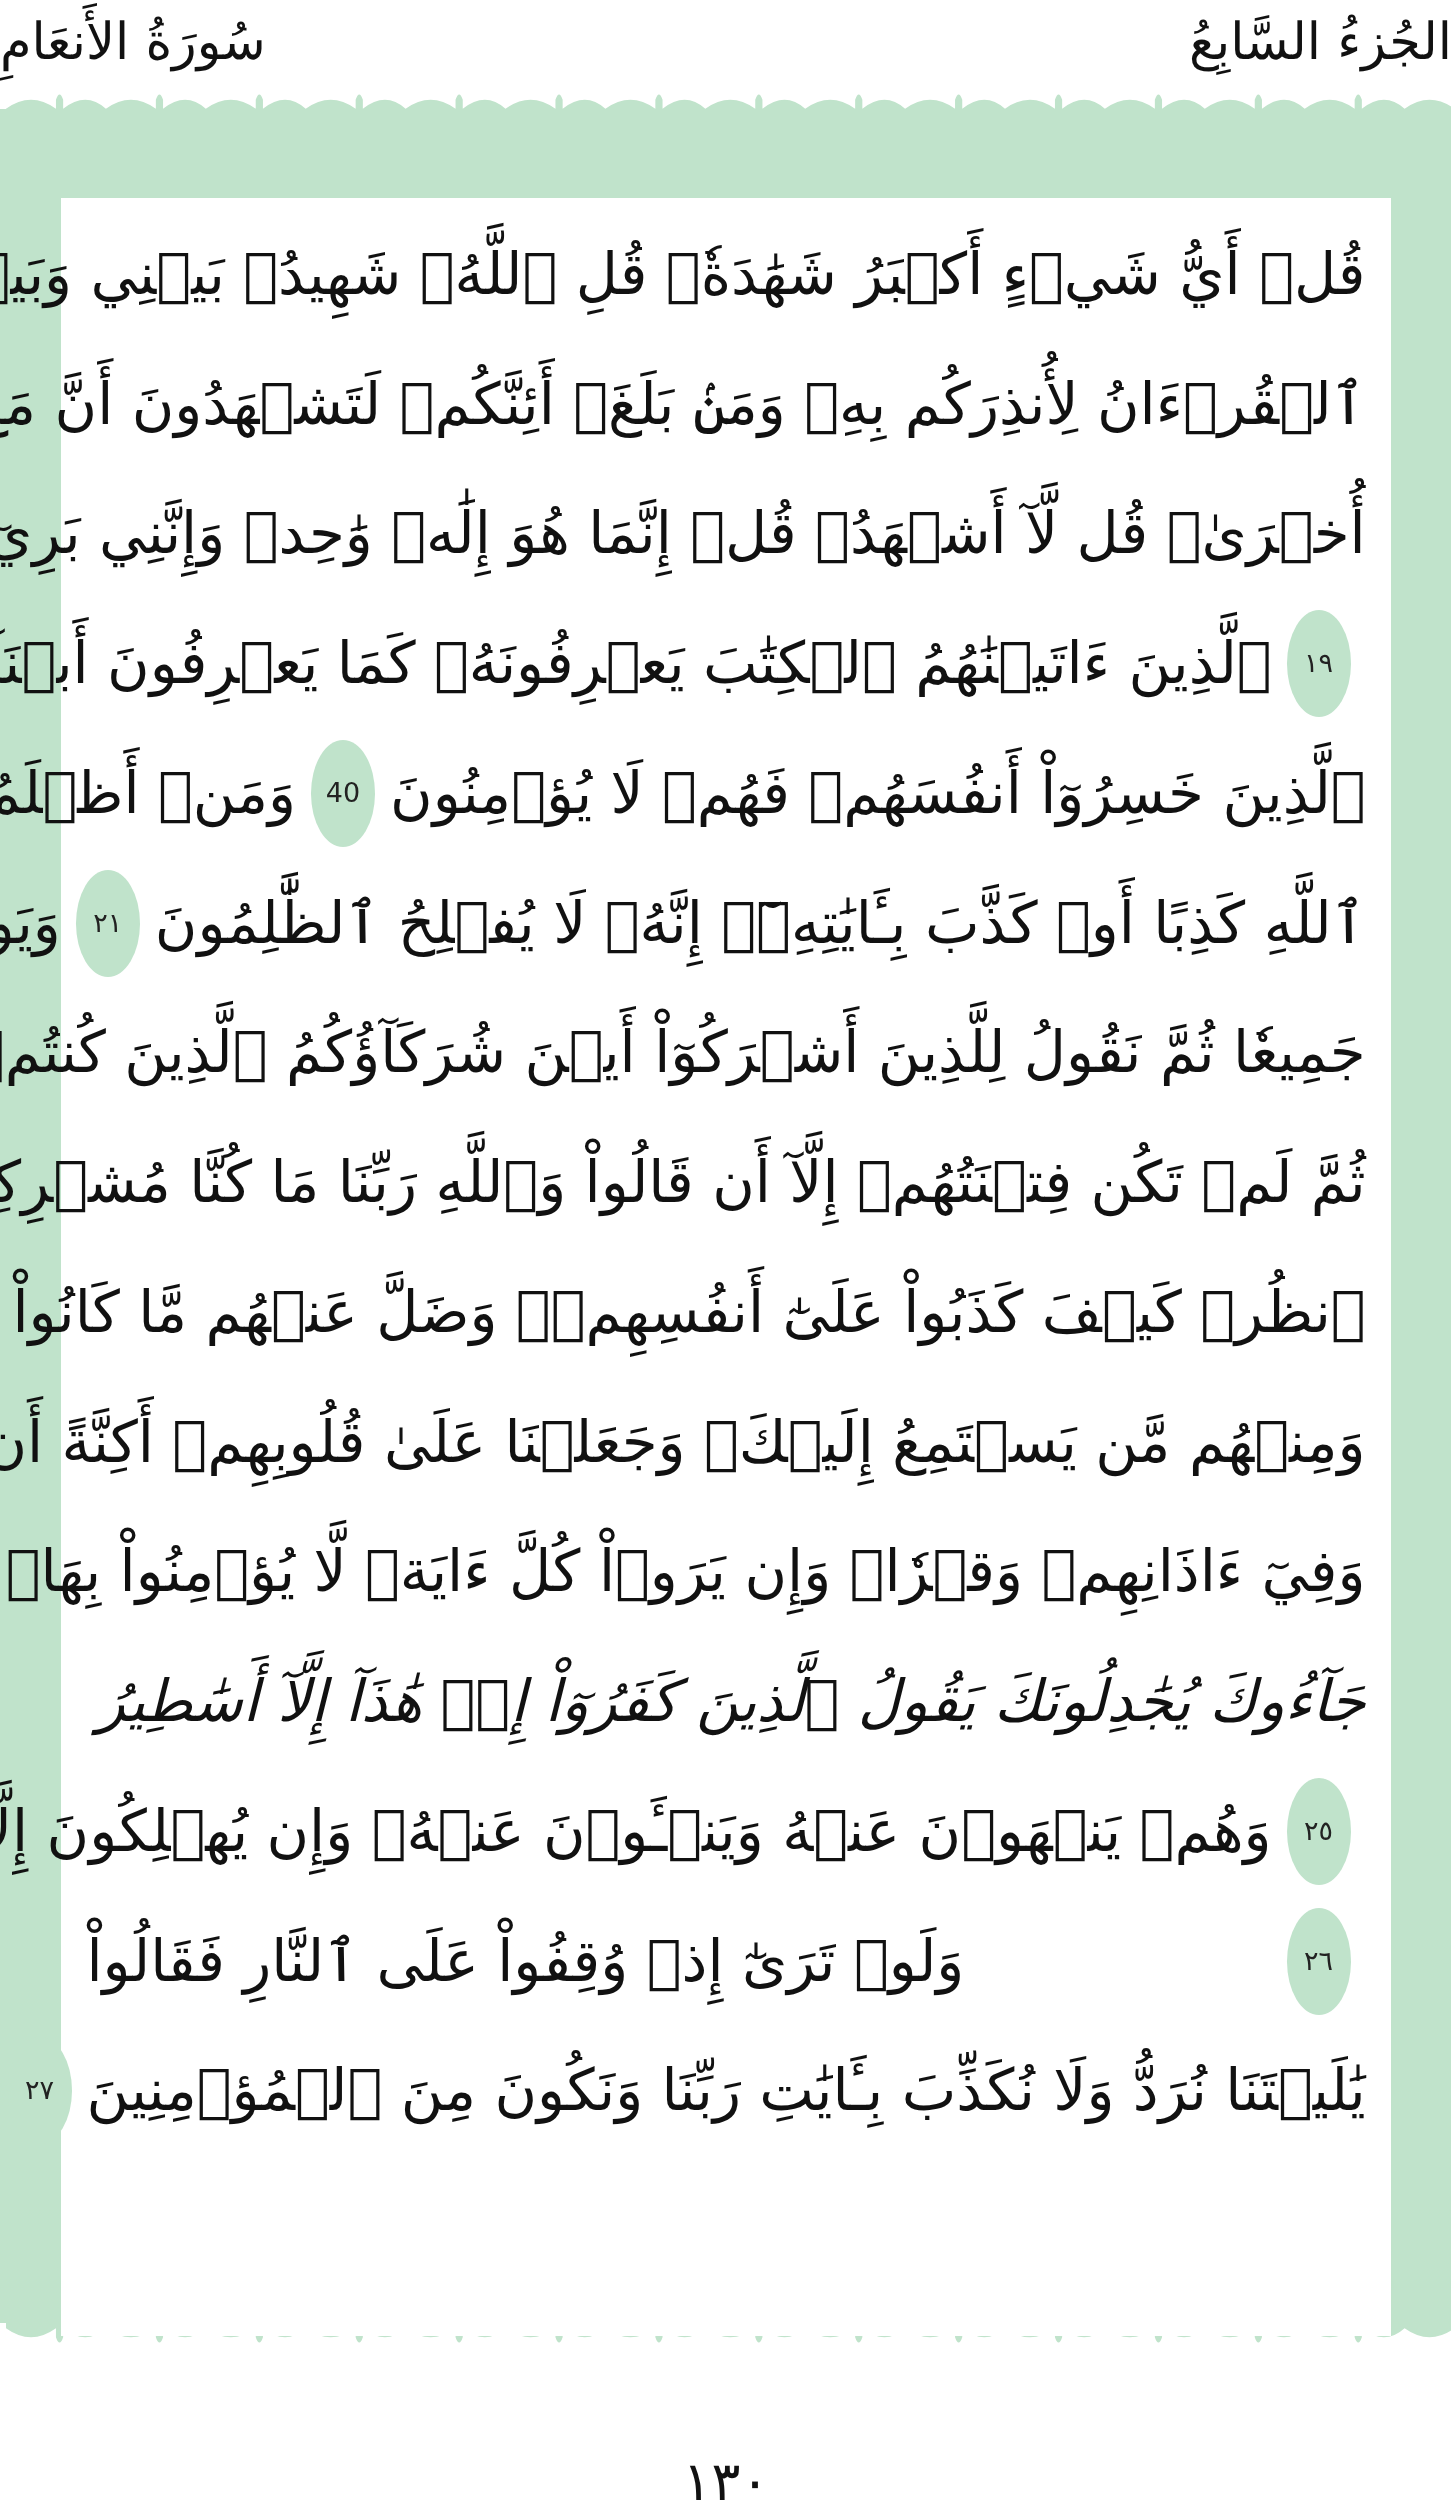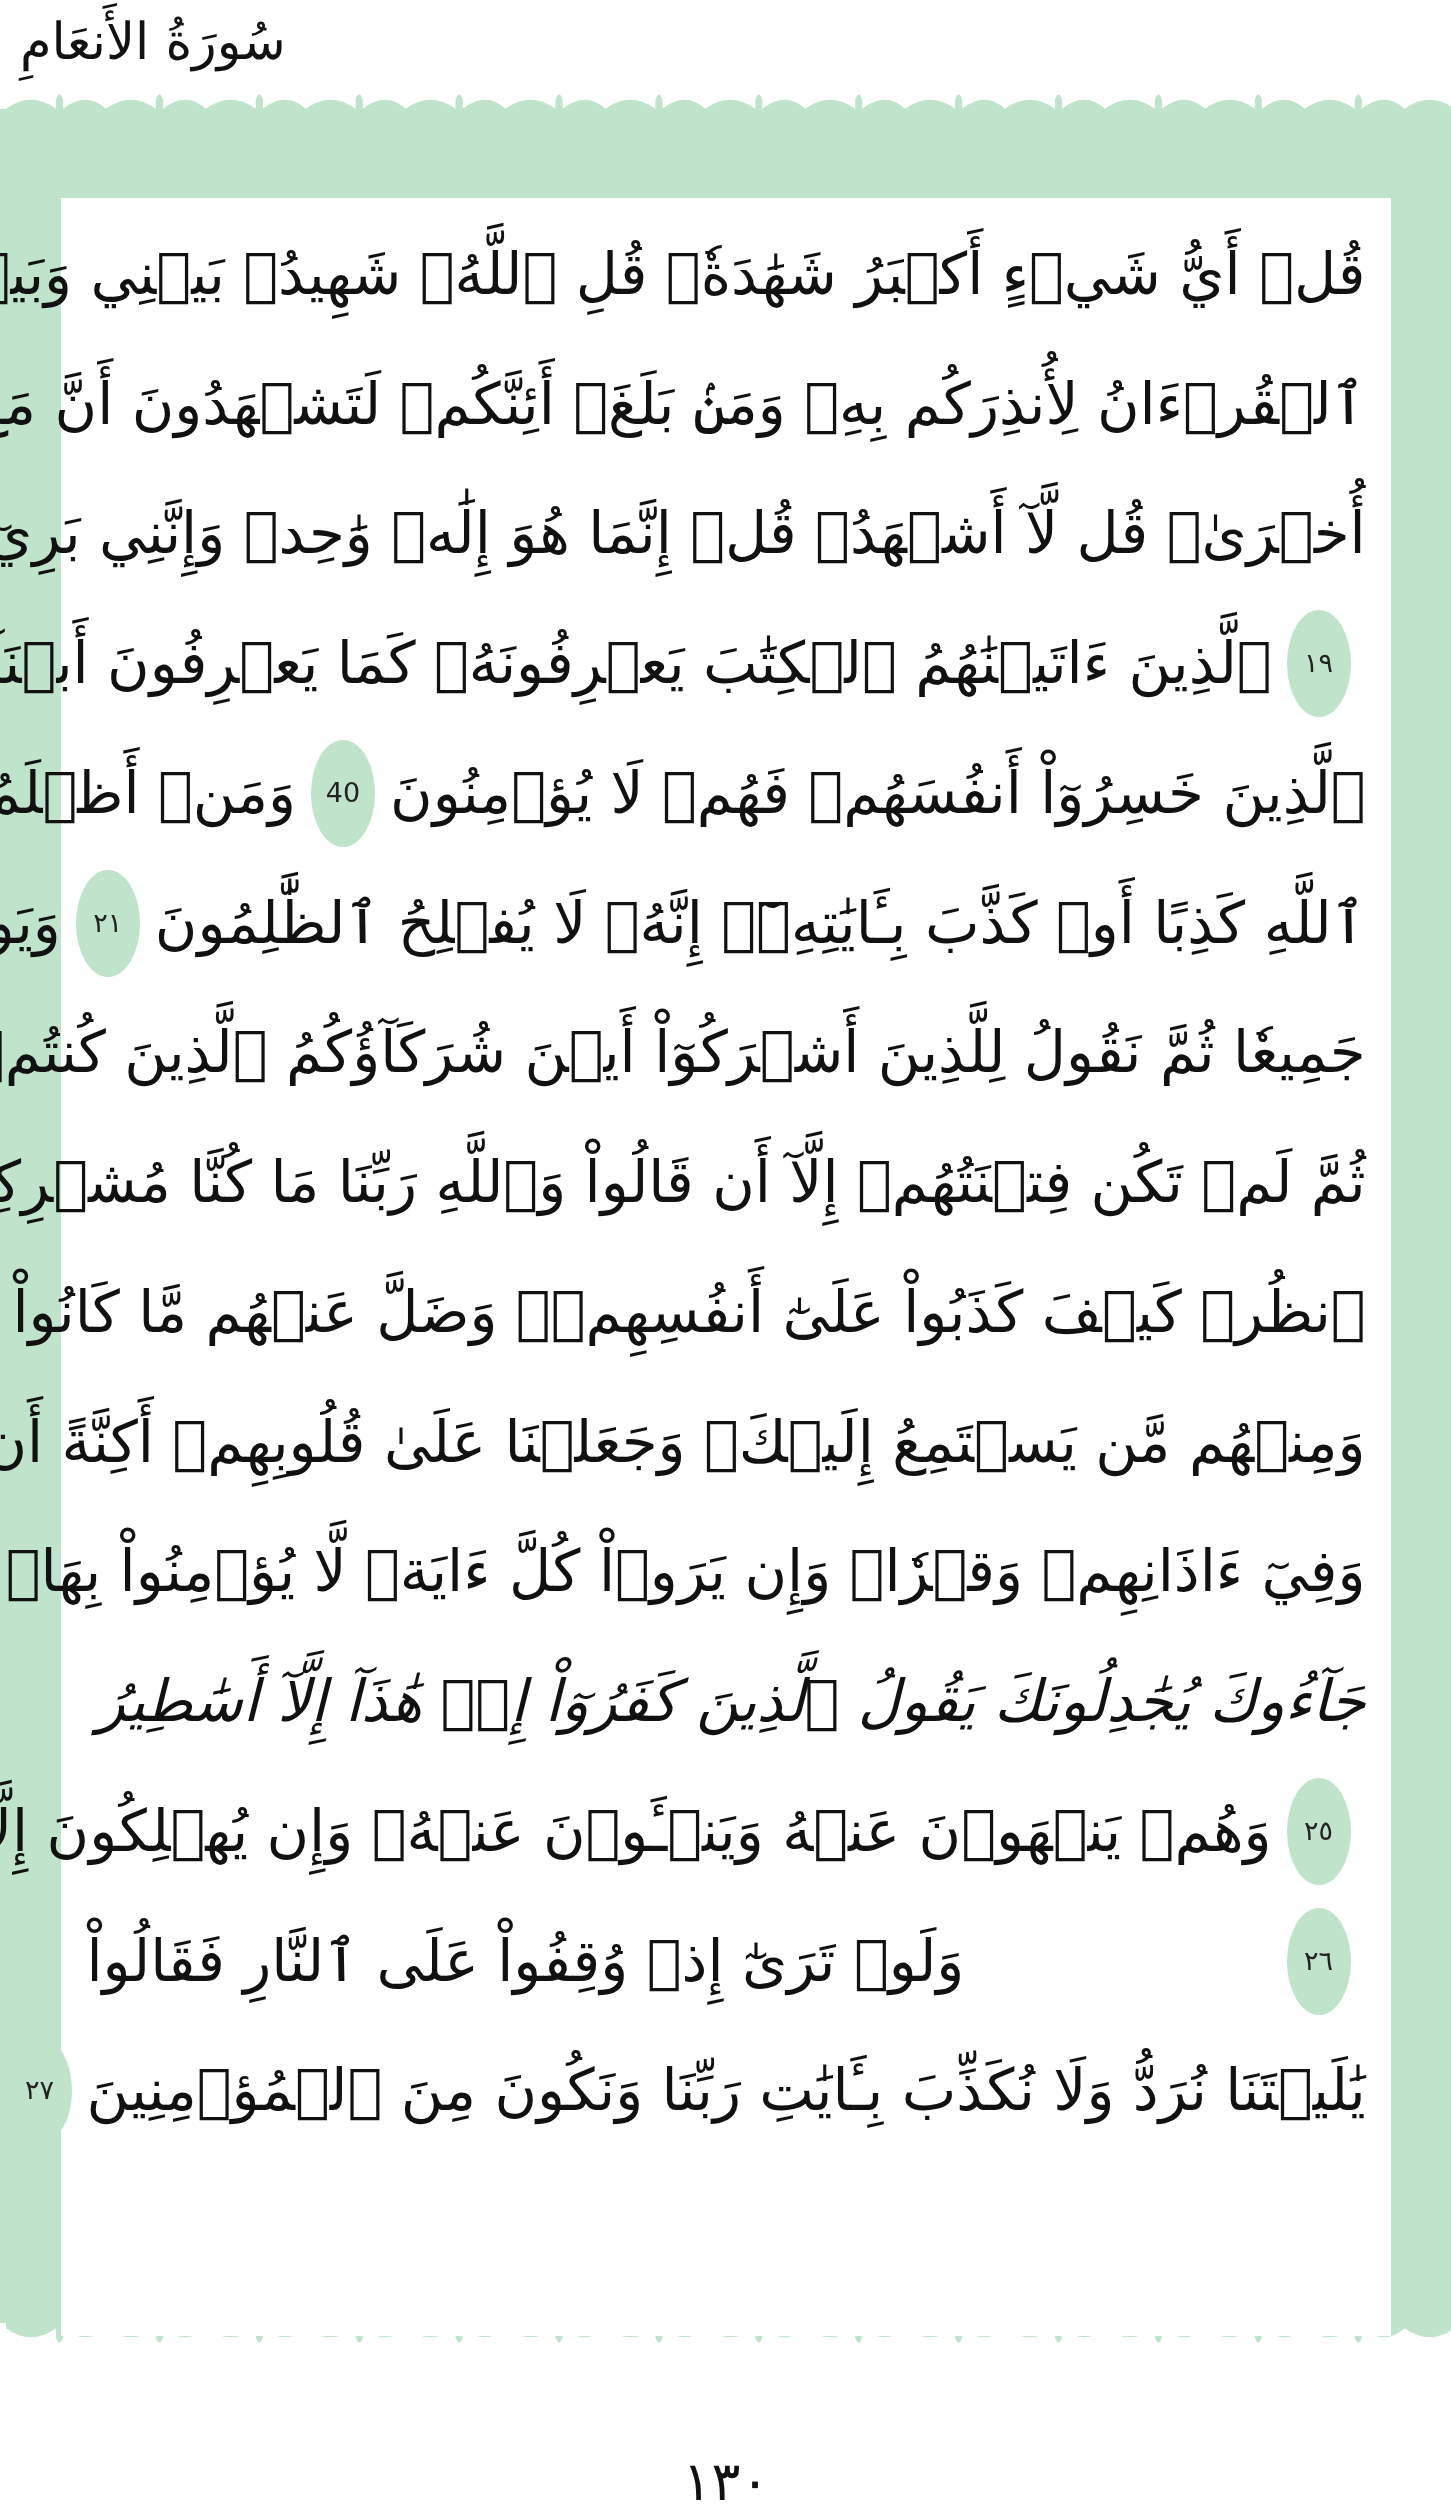--- a/index.html
+++ b/index.html
@@ -3,21 +3,21 @@
 <meta charset="utf-8">
 <style>
   html, body { margin:0; padding:0; }
   body {
     width:1452px; height:2512px; background:#ffffff; position:relative; overflow:hidden;
     font-family:"DejaVu Sans", sans-serif; color:#111;
   }
   .header { position:absolute; top:0; left:0; width:1452px; height:91px; }
   .hdr-text {
     position:absolute; top:5.4px; font-family:"DejaVu Serif", serif;
-    font-size:51px; line-height:73px; color:#111; direction:rtl;margin-left:20px;
+    font-size:51px; line-height:73px; color:#111; direction:rtl;
   }
   .hdr-left { left:0px; }
   .hdr-right { right:0px; }
 
   .frame {
     position:absolute; left:0; top:109px; width:1452px; height:2214px; background:#c0e3cb;
   }
   .scallop {
     position:absolute; left:0; width:1452px; height:36px; overflow:hidden;
   }
@@ -48,20 +48,21 @@
   .page-number {
     position:absolute; left:0; width:1452px; top:2450px; text-align:center;
     font-size:54px; font-family:Liberation Sans, sans-serif; color:#111; line-height:63px;
   }
 </style>
 </head>
 <body>
 
 <div class="header">
   <div class="hdr-text hdr-left">سُورَةُ الأَنعَامِ</div>
+  <div class="hdr-text hdr-right">الجُزءُ السَّابِعُ</div>
 </div>
 
 <svg class="scallop top" width="1452" height="36" viewBox="0 0 1600 40">
   <path id="scal" fill="#c0e3cb" d="M0 40 L0 22 Q 27.75 2 55.5 22 L 55.5 12 Q 59.5 0 63.5 12 L 63.5 22 Q 88.80000000000001 2 111 22 Q 138.75 2 166.5 22 L 166.5 12 Q 170.5 0 174.5 12 L 174.5 22 Q 199.8 2 222 22 Q 249.75 2 277.5 22 L 277.5 12 Q 281.5 0 285.5 12 L 285.5 22 Q 310.8 2 333 22 Q 360.75 2 388.5 22 L 388.5 12 Q 392.5 0 396.5 12 L 396.5 22 Q 421.8 2 444 22 Q 471.75 2 499.5 22 L 499.5 12 Q 503.5 0 507.5 12 L 507.5 22 Q 532.8 2 555 22 Q 582.75 2 610.5 22 L 610.5 12 Q 614.5 0 618.5 12 L 618.5 22 Q 643.8 2 666 22 Q 693.75 2 721.5 22 L 721.5 12 Q 725.5 0 729.5 12 L 729.5 22 Q 754.8 2 777 22 Q 804.75 2 832.5 22 L 832.5 12 Q 836.5 0 840.5 12 L 840.5 22 Q 865.8 2 888 22 Q 915.75 2 943.5 22 L 943.5 12 Q 947.5 0 951.5 12 L 951.5 22 Q 976.8 2 999 22 Q 1026.75 2 1054.5 22 L 1054.5 12 Q 1058.5 0 1062.5 12 L 1062.5 22 Q 1087.8 2 1110 22 Q 1137.75 2 1165.5 22 L 1165.5 12 Q 1169.5 0 1173.5 12 L 1173.5 22 Q 1198.8 2 1221 22 Q 1248.75 2 1276.5 22 L 1276.5 12 Q 1280.5 0 1284.5 12 L 1284.5 22 Q 1309.8 2 1332 22 Q 1359.75 2 1387.5 22 L 1387.5 12 Q 1391.5 0 1395.5 12 L 1395.5 22 Q 1420.8 2 1443 22 Q 1470.75 2 1498.5 22 L 1498.5 12 Q 1502.5 0 1506.5 12 L 1506.5 22 Q 1531.8 2 1554 22 Q 1581.75 2 1609.5 22 L 1609.5 12 Q 1613.5 0 1617.5 12 L 1617.5 22 Q 1642.8 2 1665 22 L 1650 40 Z"></path>
 </svg>
 <div class="frame"></div>
 <svg class="scallop bottom" width="1452" height="36" viewBox="0 0 1600 40">
   <path id="scal2" fill="#c0e3cb" d="M0 40 L0 22 Q 27.75 2 55.5 22 L 55.5 12 Q 59.5 0 63.5 12 L 63.5 22 Q 88.80000000000001 2 111 22 Q 138.75 2 166.5 22 L 166.5 12 Q 170.5 0 174.5 12 L 174.5 22 Q 199.8 2 222 22 Q 249.75 2 277.5 22 L 277.5 12 Q 281.5 0 285.5 12 L 285.5 22 Q 310.8 2 333 22 Q 360.75 2 388.5 22 L 388.5 12 Q 392.5 0 396.5 12 L 396.5 22 Q 421.8 2 444 22 Q 471.75 2 499.5 22 L 499.5 12 Q 503.5 0 507.5 12 L 507.5 22 Q 532.8 2 555 22 Q 582.75 2 610.5 22 L 610.5 12 Q 614.5 0 618.5 12 L 618.5 22 Q 643.8 2 666 22 Q 693.75 2 721.5 22 L 721.5 12 Q 725.5 0 729.5 12 L 729.5 22 Q 754.8 2 777 22 Q 804.75 2 832.5 22 L 832.5 12 Q 836.5 0 840.5 12 L 840.5 22 Q 865.8 2 888 22 Q 915.75 2 943.5 22 L 943.5 12 Q 947.5 0 951.5 12 L 951.5 22 Q 976.8 2 999 22 Q 1026.75 2 1054.5 22 L 1054.5 12 Q 1058.5 0 1062.5 12 L 1062.5 22 Q 1087.8 2 1110 22 Q 1137.75 2 1165.5 22 L 1165.5 12 Q 1169.5 0 1173.5 12 L 1173.5 22 Q 1198.8 2 1221 22 Q 1248.75 2 1276.5 22 L 1276.5 12 Q 1280.5 0 1284.5 12 L 1284.5 22 Q 1309.8 2 1332 22 Q 1359.75 2 1387.5 22 L 1387.5 12 Q 1391.5 0 1395.5 12 L 1395.5 22 Q 1420.8 2 1443 22 Q 1470.75 2 1498.5 22 L 1498.5 12 Q 1502.5 0 1506.5 12 L 1506.5 22 Q 1531.8 2 1554 22 Q 1581.75 2 1609.5 22 L 1609.5 12 Q 1613.5 0 1617.5 12 L 1617.5 22 Q 1642.8 2 1665 22 L 1650 40 Z"></path>
 </svg>
 

